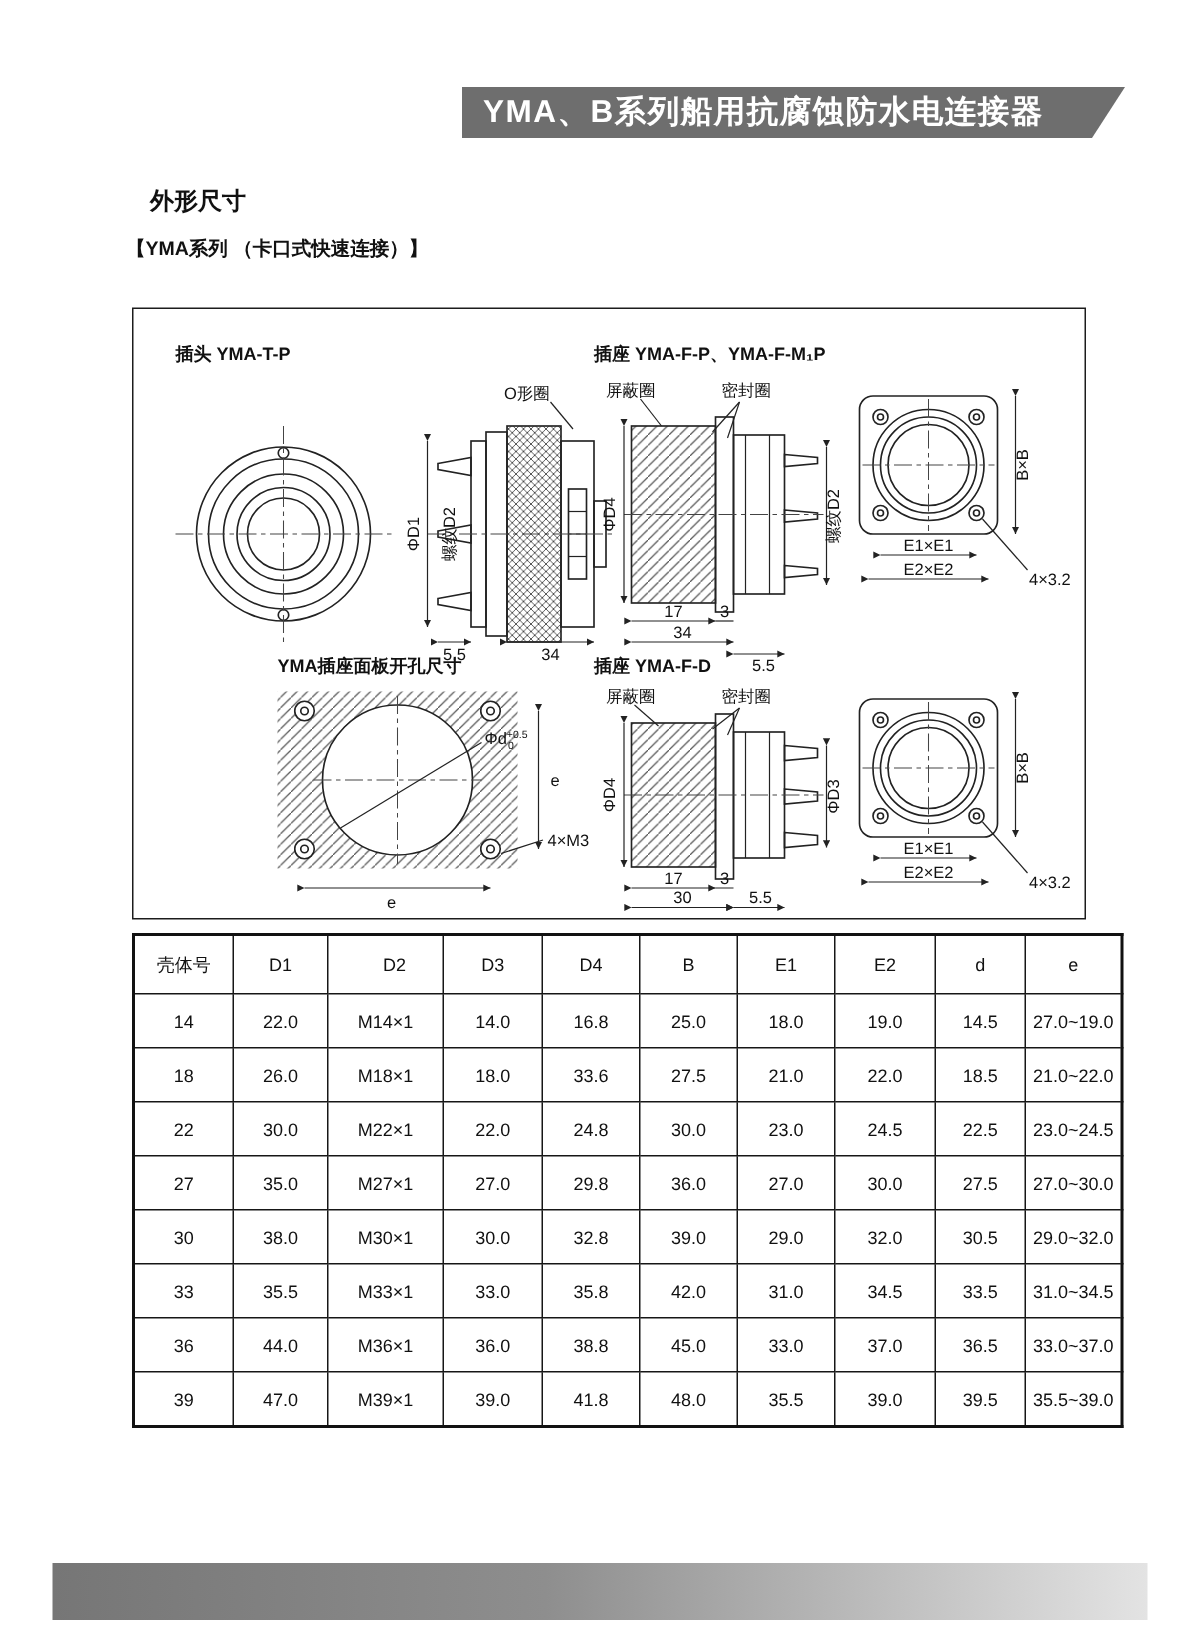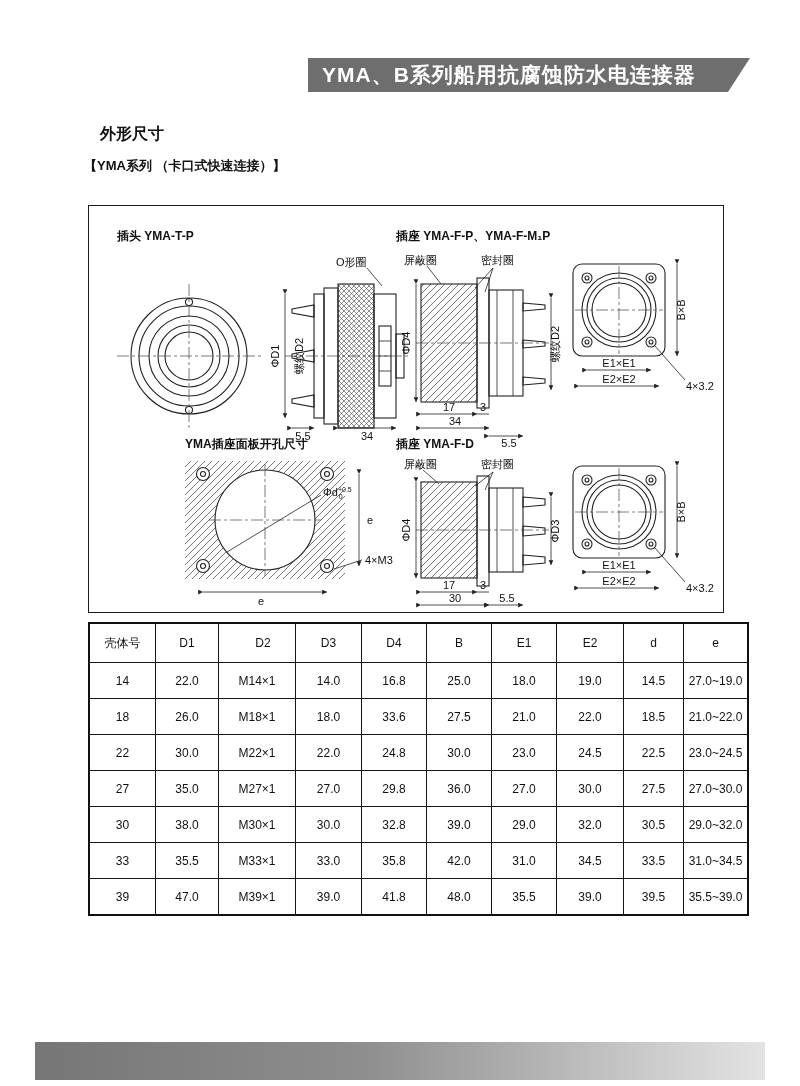--- a/index.html
+++ b/index.html
@@ -315,20 +315,32 @@
           <td>M33×1</td>
           <td>33.0</td>
           <td>35.8</td>
           <td>42.0</td>
           <td>31.0</td>
           <td>34.5</td>
           <td>33.5</td>
           <td>31.0~34.5</td>
         </tr>
         <tr>
+          <td>36</td>
+          <td>44.0</td>
+          <td>M36×1</td>
+          <td>36.0</td>
+          <td>38.8</td>
+          <td>45.0</td>
+          <td>33.0</td>
+          <td>37.0</td>
+          <td>36.5</td>
+          <td>33.0~37.0</td>
+        </tr>
+        <tr>
           <td>39</td>
           <td>47.0</td>
           <td>M39×1</td>
           <td>39.0</td>
           <td>41.8</td>
           <td>48.0</td>
           <td>35.5</td>
           <td>39.0</td>
           <td>39.5</td>
           <td>35.5~39.0</td>

